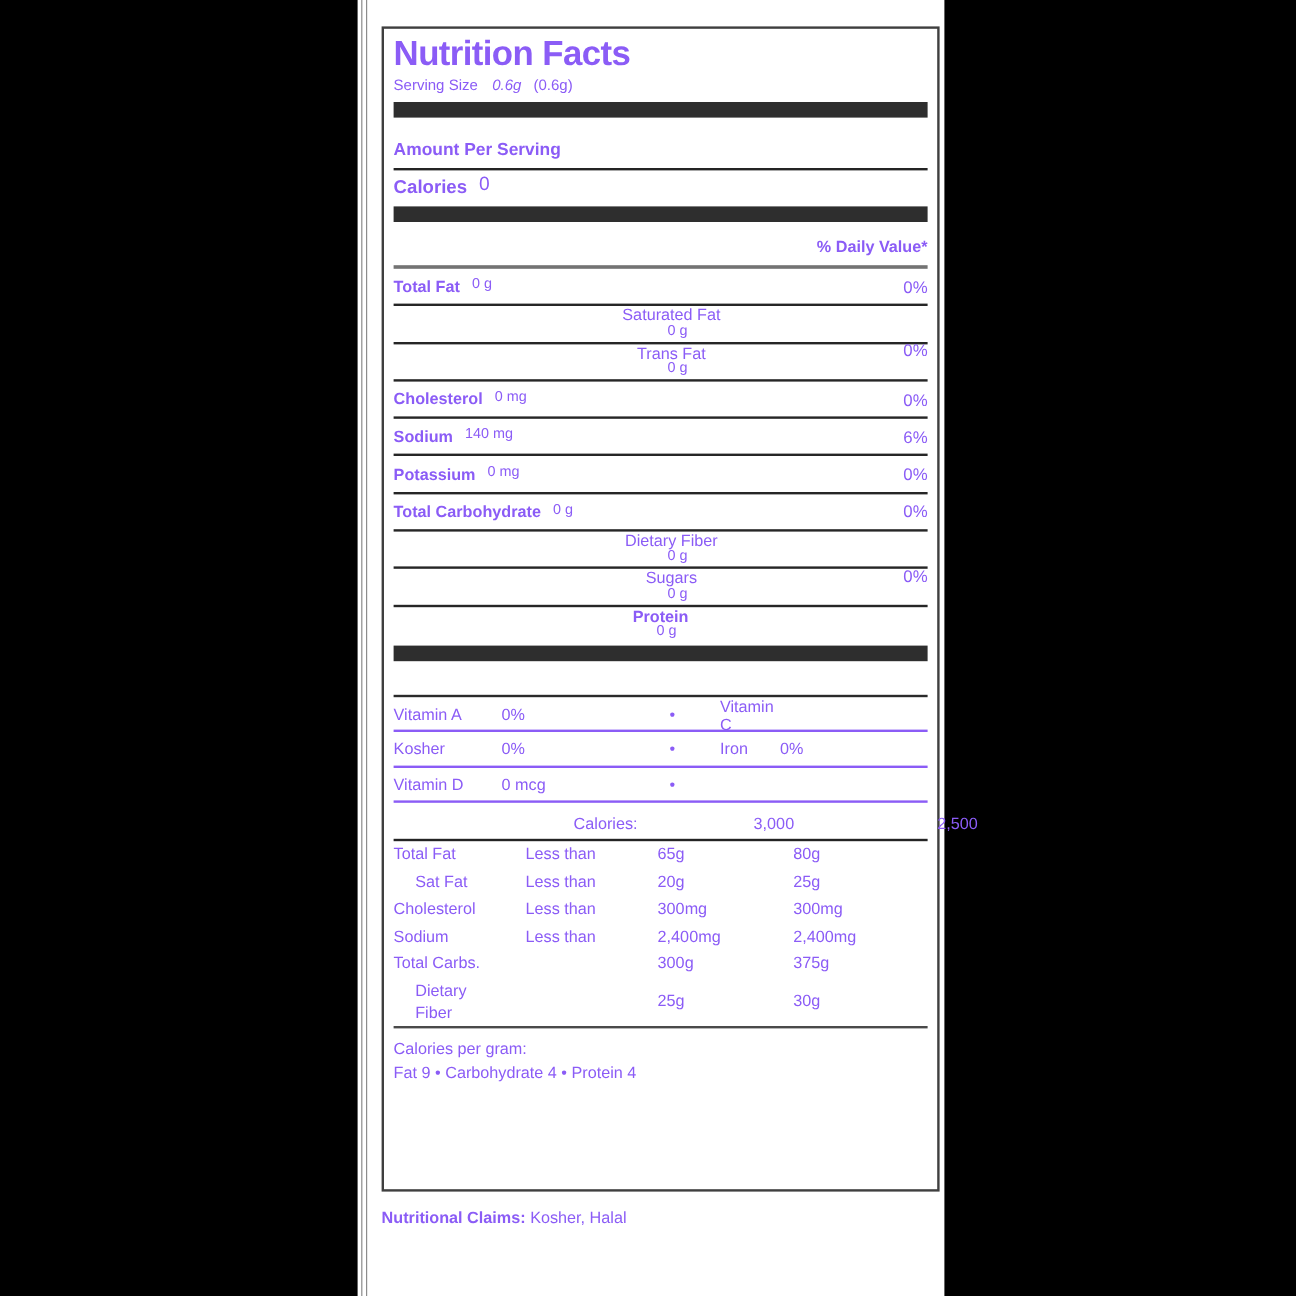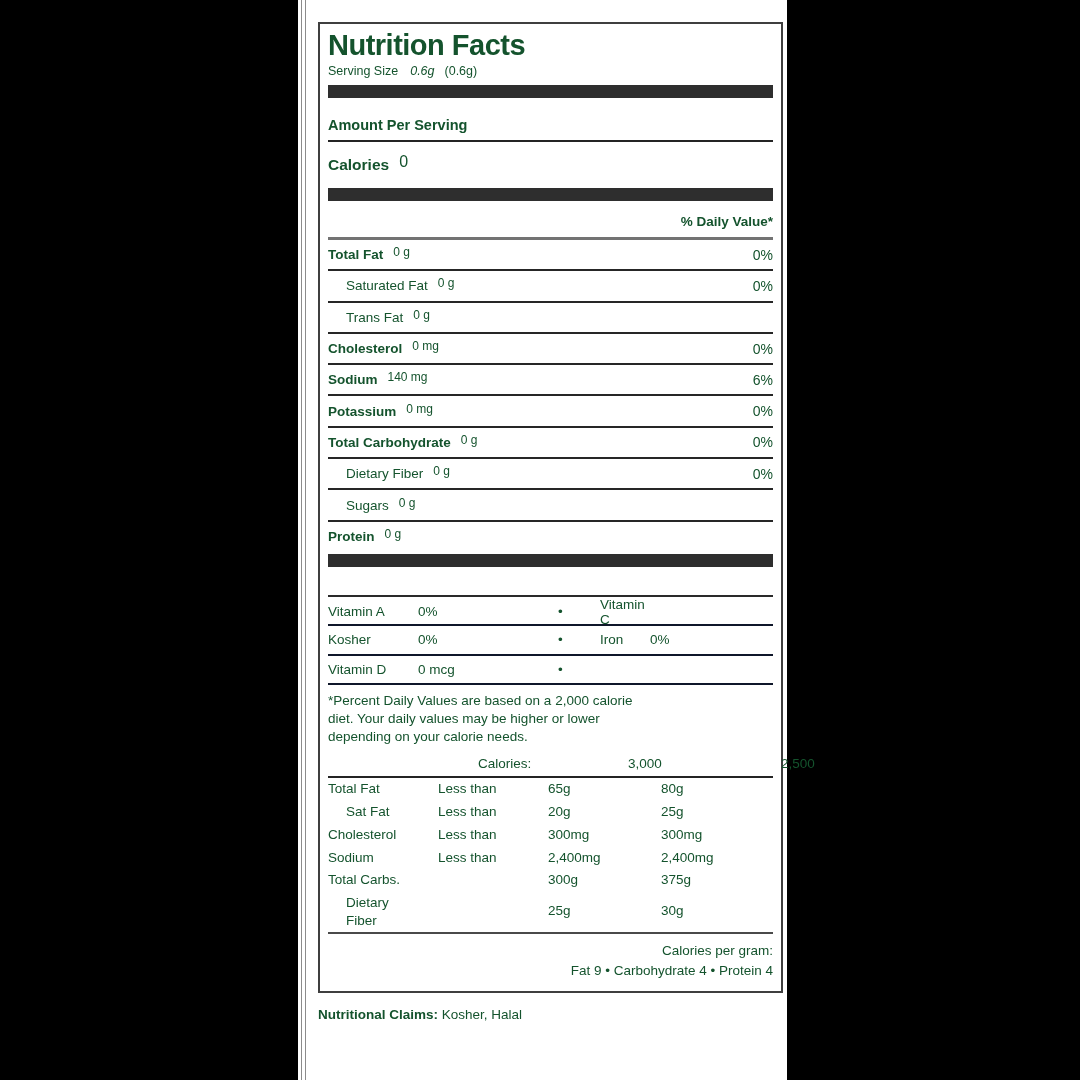--- a/index.html
+++ b/index.html
@@ -1,60 +1,60 @@
 <!DOCTYPE html>
 <html><head>
 <meta charset="utf-8">
 <style>
   html,body{margin:0;padding:0;background:#000;}
   .stage{position:relative;width:1080px;height:1080px;background:#000;overflow:hidden;
-         font-family:"Liberation Sans","DejaVu Sans",sans-serif;color:#14532d;}
+         font-family:"Liberation Sans","DejaVu Sans",sans-serif;color:#8b5cf6;}
   .page{position:absolute;left:298px;top:0;width:489px;height:1080px;background:#ffffff;filter:blur(0.4px);}
   .vline{position:absolute;top:0;width:1px;height:1080px;background:#8c8c8c;}
   .vline.a{left:3px}
   .vline.b{left:7px}
 
   .label-box{position:absolute;left:20px;top:22px;width:465px;height:971px;box-sizing:border-box;
              border:2px solid #3f3f3f;background:#fff;padding:0 8px;}
 
   .nf-title{margin-top:5px;font-size:29px;font-weight:700;letter-spacing:-0.5px;line-height:32px;}
   .serving{margin-top:2px;font-size:12.5px;line-height:17px;}
   .serving .sv{margin-left:12px;font-style:italic;} .serving .sa{margin-left:10px;}
   .bar{height:13px;background:#2e2e2e;}
   .bar1{margin-top:5px;} .bar2{margin-top:0px;} .bar3{margin-top:2px;}
   .aps{margin-top:18px;font-size:14.5px;font-weight:700;line-height:19px;}
   .hr2{border-bottom:2px solid #242424;margin-top:5px;}
-  .calrow{height:46px;display:flex;align-items:center;}
+  .calrow{height:30px;display:flex;align-items:center;}
   .calrow .cl{font-weight:700;font-size:15.5px;}
   .calrow .cv{font-size:16px;margin-left:10px;position:relative;top:-3px;}
   .dvhead{padding-top:13px;height:23px;text-align:right;font-weight:700;font-size:13.5px;
           border-bottom:3px solid #737373;}
   .nrow{height:31.3px;box-sizing:border-box;border-bottom:2px solid #262626;
         display:flex;align-items:center;font-size:13.5px;}
-  .nrow.last{border-bottom:none;height:30px;}
+  .nrow.last{border-bottom:none;height:30px;flex-direction:column;}
   .nrow .b{font-weight:700;}
-  .nrow.ind{padding-left:18px;}
+  .nrow.ind{padding-left:18px;flex-direction:column;}
   .nval{font-size:12px;margin-left:10px;position:relative;top:-2.5px;}
   .ndv{margin-left:auto;font-size:14px;}
 
   .vits{margin-top:28px;border-top:2px solid #2a2a2a;}
-  .vrow{height:29.5px;box-sizing:border-box;border-bottom:2px solid #0f172a;
+  .vrow{height:29.5px;box-sizing:border-box;border-bottom:2px solid #8b5cf6;
         display:grid;grid-template-columns:90px 140px 42px 50px auto;align-items:center;font-size:13.5px;}
   .foot{margin-top:7px;font-size:13.5px;line-height:18px;}
 
   .reft{margin-top:8px;font-size:13.5px;}
   .reft .trow{display:grid;grid-template-columns:110px 110px 113px auto;line-height:22.8px;}
   .reft .head{line-height:20px;gap:40px;}
   .reft .headline{border-bottom:2px solid #242424;margin-top:2px;}
   .reft .ind{padding-left:18px;}
   .reft .wraprow{align-items:center;}
   .reft .wraprow .c1{width:62px;line-height:18px;padding-top:2px;}
   .reft .botline{border-bottom:2px solid #4a4a4a;margin-top:2px;}
 
-  .cpg{margin-top:7px;font-size:13.5px;line-height:19px;text-align:right;}
+  .cpg{margin-top:7px;font-size:13.5px;line-height:19px;}
   .cpg .l2{line-height:21px;}
 
   .claims{position:absolute;left:20px;top:1007px;font-size:13.5px;}
   .claims .cb{font-weight:700;}
 </style>
 </head>
 <body>
 
 <div class="stage">
   <div class="page">
@@ -152,25 +152,20 @@
         </div>
         <div class="vrow">
           <span>Vitamin D</span>
           <span>0 mcg</span>
           <span>•</span>
           <span></span>
           <span></span>
         </div>
       </div>
 
-      <div class="foot">
-        <div>*Percent Daily Values are based on a 2,000 calorie</div>
-        <div>diet. Your daily values may be higher or lower</div>
-        <div>depending on your calorie needs.</div>
-      </div>
 
       <div class="reft">
         <div class="trow head">
           <span></span>
           <span>Calories:</span>
           <span>3,000</span>
           <span>2,500</span>
         </div>
         <div class="headline"></div>
 

